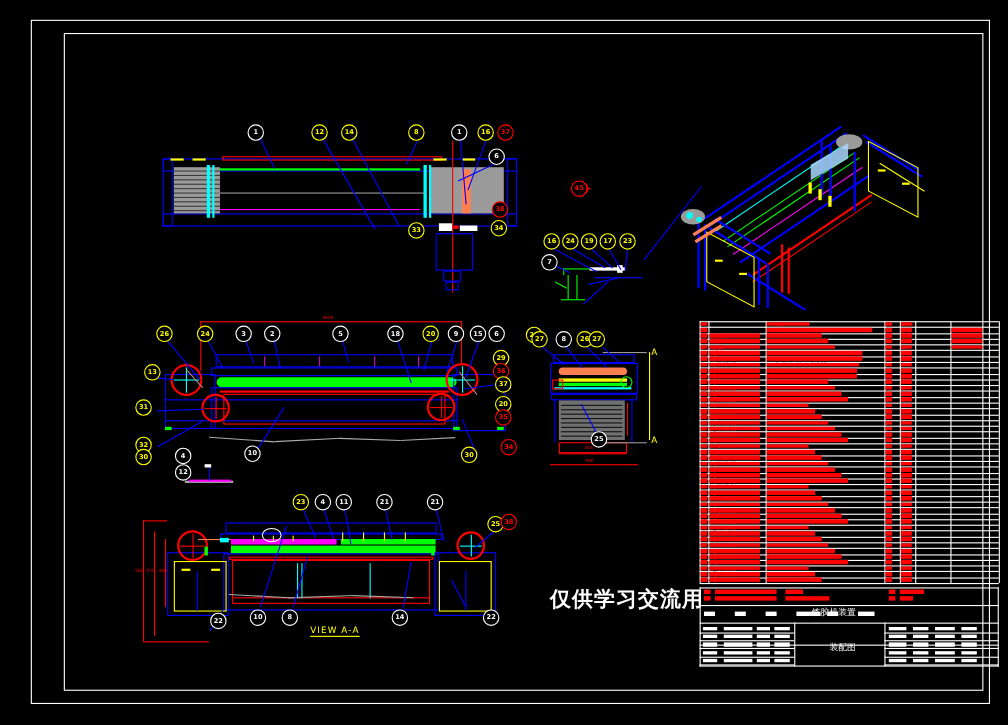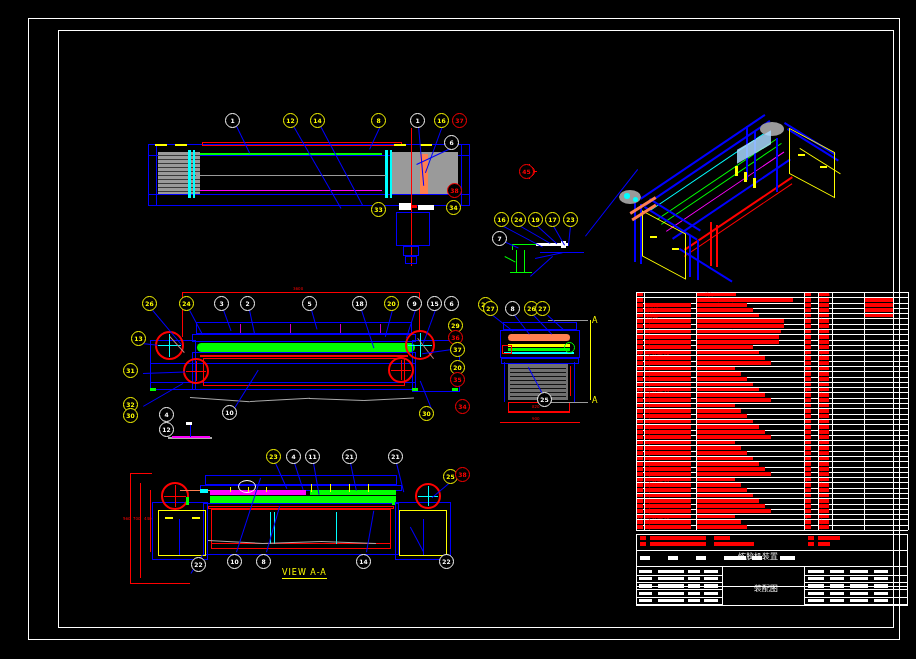--- a/index.html
+++ b/index.html
@@ -962,20 +962,21 @@
       <div style="position: absolute; background: rgb(255, 0, 0); left: 78px; top: 2px; width: 16px; height: 4px;"></div>
       <div style="position: absolute; background: rgb(255, 0, 0); left: 4px; top: 8px; width: 6px; height: 4px;"></div>
       <div style="position: absolute; background: rgb(255, 0, 0); left: 14px; top: 8px; width: 56px; height: 4px;"></div>
       <div style="position: absolute; background: rgb(255, 0, 0); left: 78px; top: 8px; width: 40px; height: 4px;"></div>
       <div style="position: absolute; background: rgb(255, 0, 0); left: 172px; top: 2px; width: 6px; height: 4px;"></div>
       <div style="position: absolute; background: rgb(255, 0, 0); left: 182px; top: 2px; width: 22px; height: 4px;"></div>
       <div style="position: absolute; background: rgb(255, 0, 0); left: 172px; top: 8px; width: 6px; height: 4px;"></div>
       <div style="position: absolute; background: rgb(255, 0, 0); left: 182px; top: 8px; width: 12px; height: 4px;"></div>
     </div>
 
+  <div id="watermark">仅供学习交流用</div>
 
   <div class="abs" id="balloon-host" style="left:0;top:0;width:916px;height:659px;">
       <div class="balloon b-wht" style="left: 225px; top: 113px;">1</div>
       <div class="balloon b-yel" style="left: 283px; top: 113px;">12</div>
       <div class="balloon b-yel" style="left: 310px; top: 113px;">14</div>
       <div class="balloon b-yel" style="left: 371px; top: 113px;">8</div>
       <div class="balloon b-wht" style="left: 410px; top: 113px;">1</div>
       <div class="balloon b-yel" style="left: 434px; top: 113px;">16</div>
       <div class="balloon b-red" style="left: 452px; top: 113px;">37</div>
       <div class="balloon b-wht" style="left: 444px; top: 135px;">6</div>

